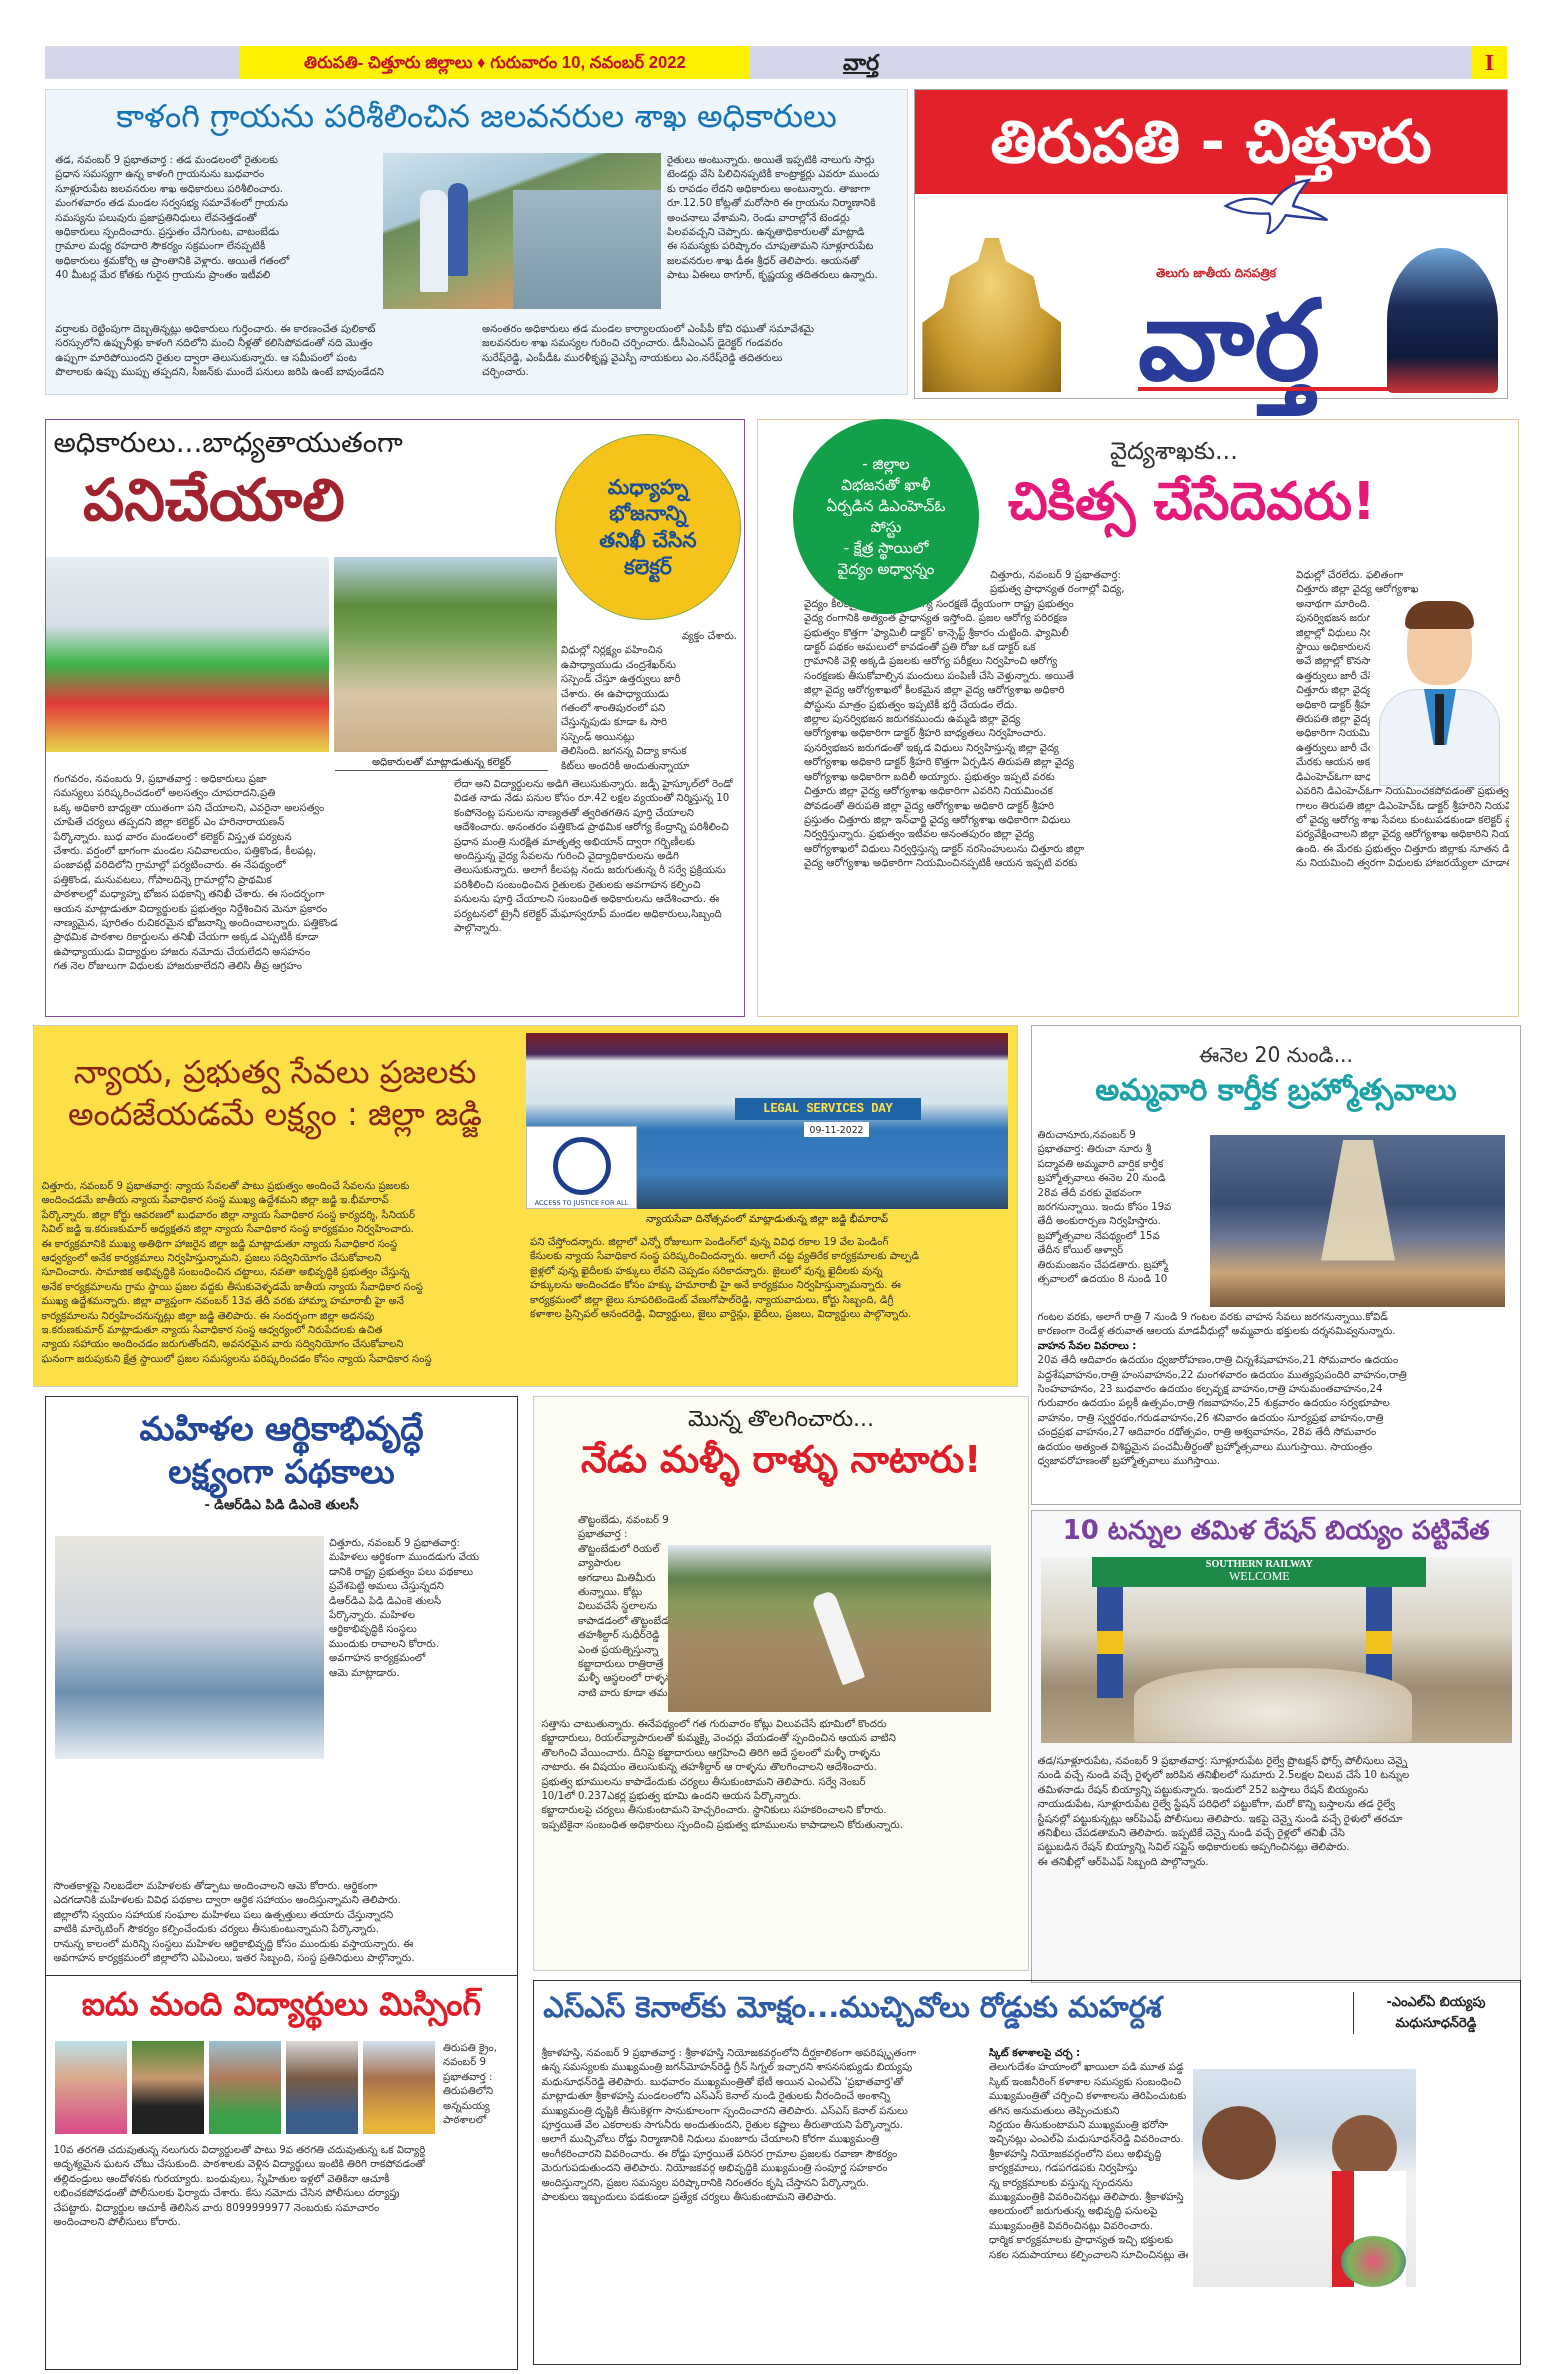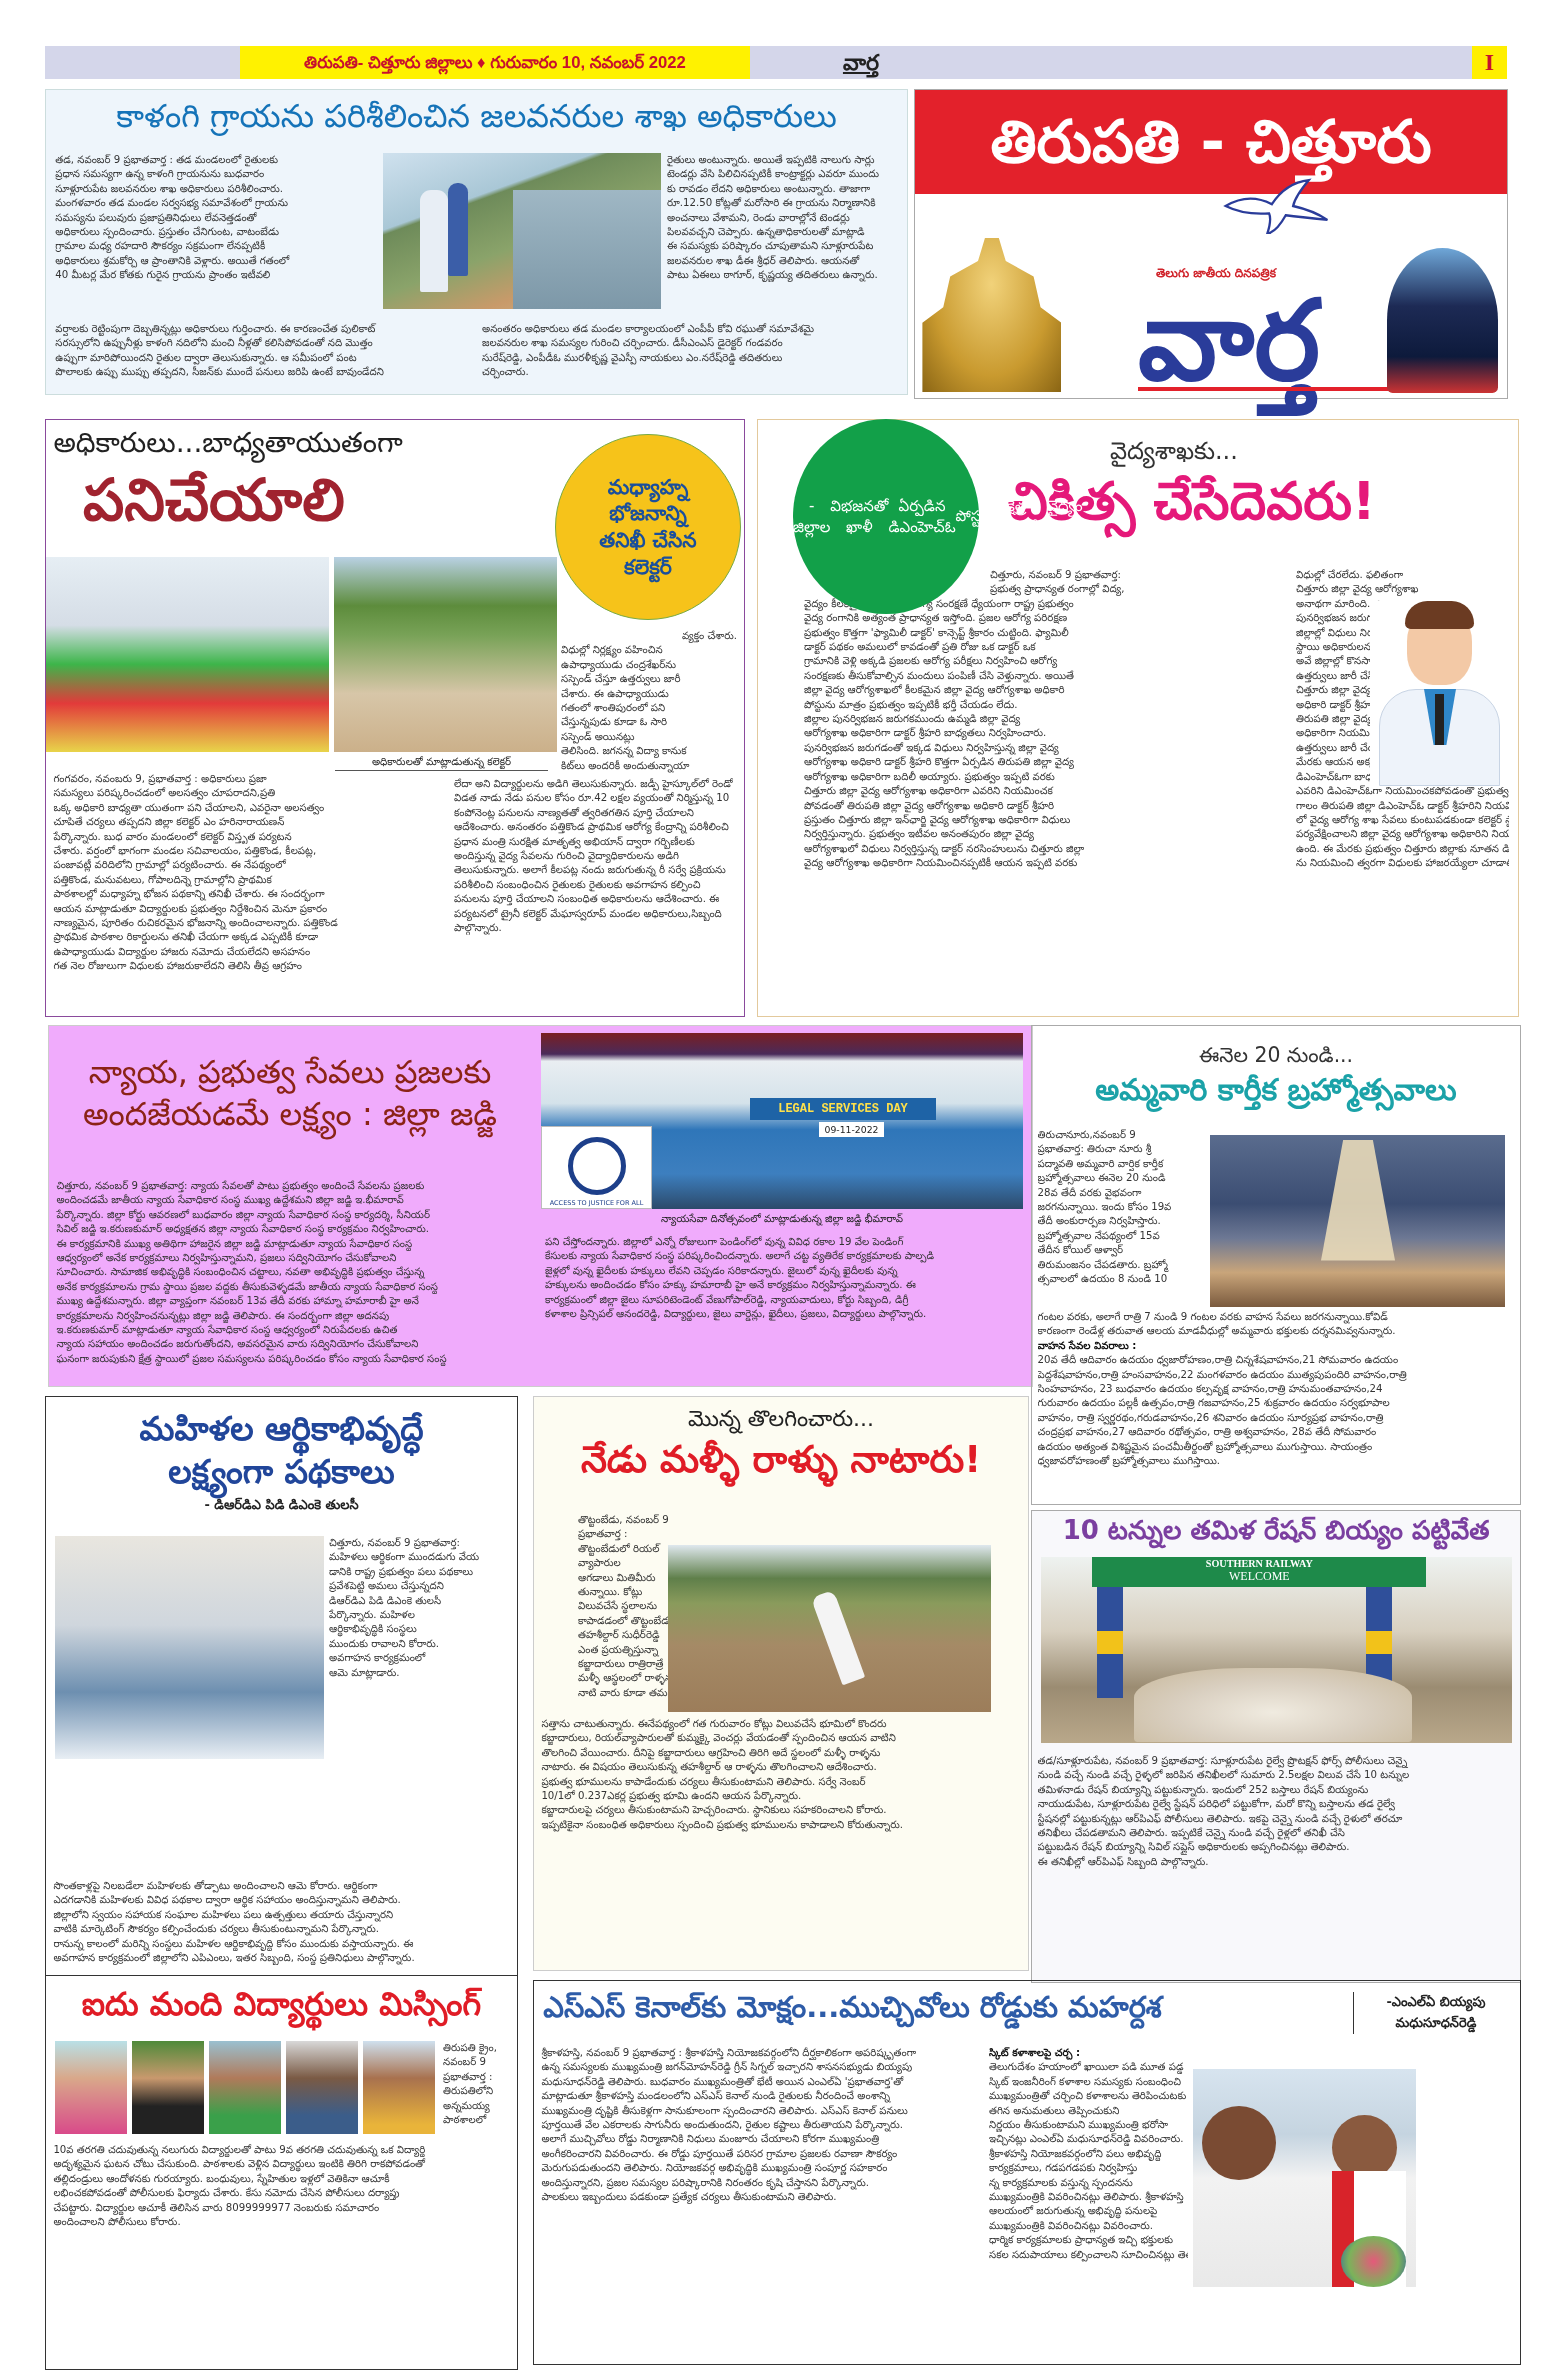--- a/index.html
+++ b/index.html
@@ -31,29 +31,29 @@
   #logo .underline { position: absolute; left: 223px; bottom: 7.4px; width: 260px; height: 3.7px; background: #e3212b; }
   #logo .temple { position: absolute; left: 7.4px; top: 148px; width: 139px; height: 154px; background: radial-gradient(ellipse at 50% 30%, #f1d27a 0%, #c99a2f 60%, #8a6514 100%); clip-path: polygon(45% 0, 55% 0, 60% 15%, 80% 25%, 85% 45%, 100% 55%, 100% 100%, 0 100%, 0 55%, 15% 45%, 20% 25%, 40% 15%); }
   #logo .deity { position: absolute; right: 9.3px; top: 158px; width: 111px; height: 145px; background: linear-gradient(180deg, #6fa7d8 0%, #1d2a55 40%, #0d1a3b 75%, #c33 100%); border-radius: 50% 50% 5.6px 5.6px; }
   #logo .dove { position: absolute; left: 306px; top: 88px; width: 111px; height: 56px; }
 
   
   #art2 { left: 45px; top: 419px; width: 700px; height: 598px; border: 1.9px solid #8a4a9c; background: #fff; }
   #art2 .kicker { position: absolute; left: 7.4px; top: 5.6px; font-size: 28px; color: #222; }
   #art2 .main { position: absolute; left: 37px; top: 46px; font-size: 58px; color: #a0232f; font-weight: bold; }
   #yellow-circle { left: 555px; top: 434px; width: 186px; height: 186px; border-radius: 50%; background: #f6c31a; border: 1.9px solid #7a4; display: flex; flex-direction: column; align-items: center; justify-content: center; color: #1a4f9c; font-weight: bold; font-size: 20.4px; text-align: center; line-height: 1.3; z-index: 3; }
-  #green-circle { left: 793px; top: 419px; width: 186px; height: 195px; border-radius: 50%; background: #12a049; display: flex; align-items: center; color: #fff; font-size: 15px; text-align: center; line-height: 1.4; z-index: 3; }
+  #green-circle { left: 793px; top: 419px; width: 186px; height: 195px; border-radius: 50%; background: #12a049; display: flex; flex-direction: column; align-items: center; justify-content: center; color: #fff; font-size: 15px; text-align: center; line-height: 1.4; z-index: 3; }
 
   
   #art3 { left: 757px; top: 419px; width: 762px; height: 598px; border: 1.9px solid #e3c99c; background: #fff; }
   #art3 .kicker { position: absolute; left: 352px; top: 16.7px; font-size: 24px; color: #333; }
   #art3 .main { position: absolute; left: 250px; top: 51px; font-size: 52px; color: #e5197a; font-weight: bold; }
 
   
-  #art4 { left: 48px; top: 1025px; width: 985px; height: 362px; background: #f0abfc; border: 0.9px solid #ccc; }
+  #art4 { left: 33px; top: 1025px; width: 985px; height: 362px; background: #fde047; border: 0.9px solid #ccc; }
   #art4 .headline { position: absolute; left: 0; top: 26px; width: 482px; font-size: 32px; color: #8b2316; line-height: 1.3; }
 
   
   #art5 { left: 1031px; top: 1025px; width: 490px; height: 480px; border: 0.9px solid #aaa; }
   #art5 .kicker { position: absolute; left: 0; top: 16.7px; width: 100%; text-align: center; font-size: 20.4px; color: #333; }
   #art5 .main { position: absolute; left: 0; top: 46px; width: 100%; text-align: center; font-size: 30px; color: #1ba2a8; font-weight: bold; }
 
   
   #art6 { left: 1031px; top: 1510px; width: 490px; height: 473px; border: 0.9px solid #aaa; background: #f8f8fb; }
   #art6 .main { position: absolute; left: 0; top: 3.7px; width: 100%; text-align: center; font-size: 26px; color: #7b3fa0; font-weight: bold; }

